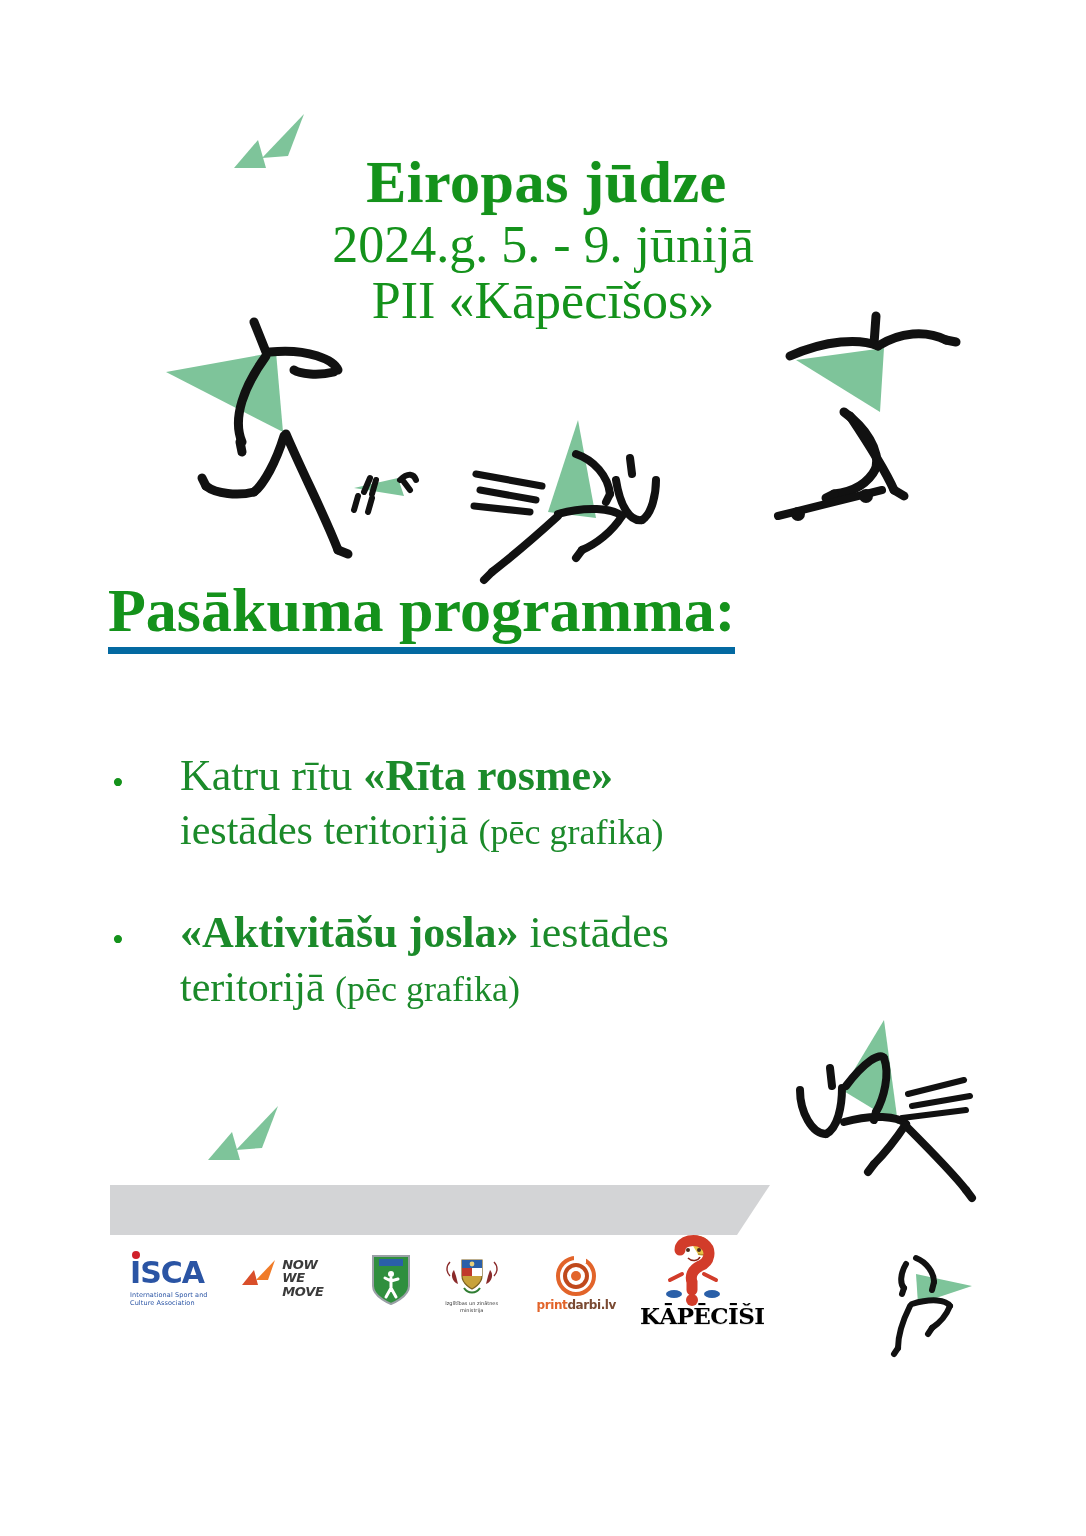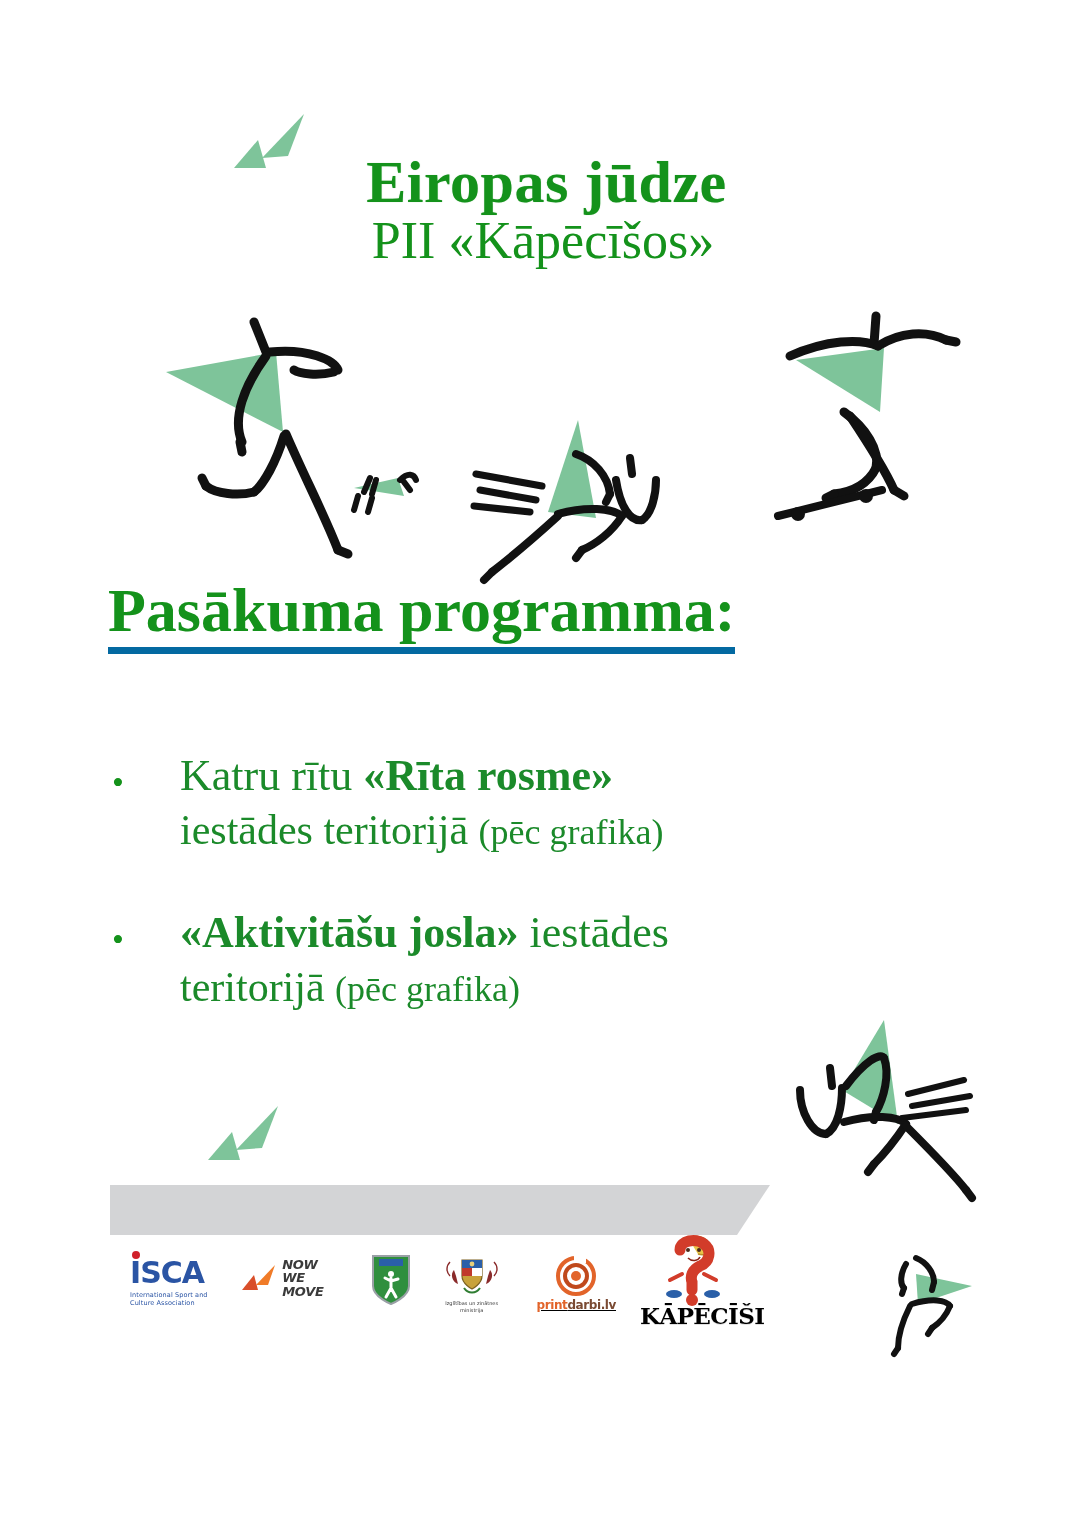--- a/index.html
+++ b/index.html
@@ -73,35 +73,35 @@
     letter-spacing:-1px;line-height:1;position:relative;
   }
   .isca-dot{
     position:absolute;left:2px;top:-7px;width:8px;height:8px;background:#d0202a;border-radius:50%;
   }
   .isca-sub{
     font-family:"DejaVu Sans", sans-serif;
     font-size:6.5px;color:#2a54a4;line-height:1.25;margin-top:3px;letter-spacing:.1px;
   }
 
-  .nwm{width:110px;margin-left:18px;margin-top:10px;display:flex;align-items:center;gap:5px;}
+  .nwm{width:110px;margin-left:18px;margin-top:10px;display:flex;align-items:flex-start;gap:5px;}
   .nwm-text{
     font-family:"DejaVu Sans", sans-serif;font-weight:bold;font-style:italic;
     font-size:13px;color:#3a3a3a;line-height:1.02;letter-spacing:-.3px;
   }
 
   .shield{width:44px;margin-left:22px;margin-top:6px;}
 
   .coat{width:76px;margin-left:22px;margin-top:4px;text-align:center;}
   .coat-sub{
     font-family:"DejaVu Sans", sans-serif;font-size:5px;color:#3a3a3a;
     line-height:1.3;margin-top:2px;
   }
 
-  .print{width:86px;margin-left:26px;margin-top:8px;text-align:center;text-decoration:underline;}
+  .print{width:86px;margin-left:26px;margin-top:8px;text-align:center;}
   .print-word{
     font-family:"DejaVu Sans", sans-serif;font-weight:bold;font-size:12px;
     color:#e2642a;letter-spacing:-.4px;margin-top:2px;
   }
   .print-word .dark{color:#7a4a32;}
 
   .kapecisi{width:110px;margin-left:22px;margin-top:-14px;text-align:center;}
   .kap-word{
     font-family:"DejaVu Serif", serif;font-weight:bold;font-size:23px;
     color:#000000;letter-spacing:-.6px;margin-top:-10px;
@@ -205,20 +205,21 @@
       <g fill="none" stroke="#111" stroke-width="8" stroke-linecap="round">
         <path d="M18,216 L122,190"></path>
       </g>
       <circle cx="38" cy="214" r="7" fill="#111"></circle>
       <circle cx="106" cy="196" r="7" fill="#111"></circle>
     </svg>
   </div>
 
   <div class="title-block">
     <div class="title-main">Eiropas jūdze</div>
+    <div class="title-date">2024.g. 5. - 9. jūnijā</div>
     <div class="title-place">PII «Kāpēcīšos»</div>
   </div>
 
   <div class="program-head">Pasākuma programma:</div>
 
   <div class="bullets">
 
     <div class="bullet">
       <div class="bullet-dot">•</div>
       <div class="bullet-body">

